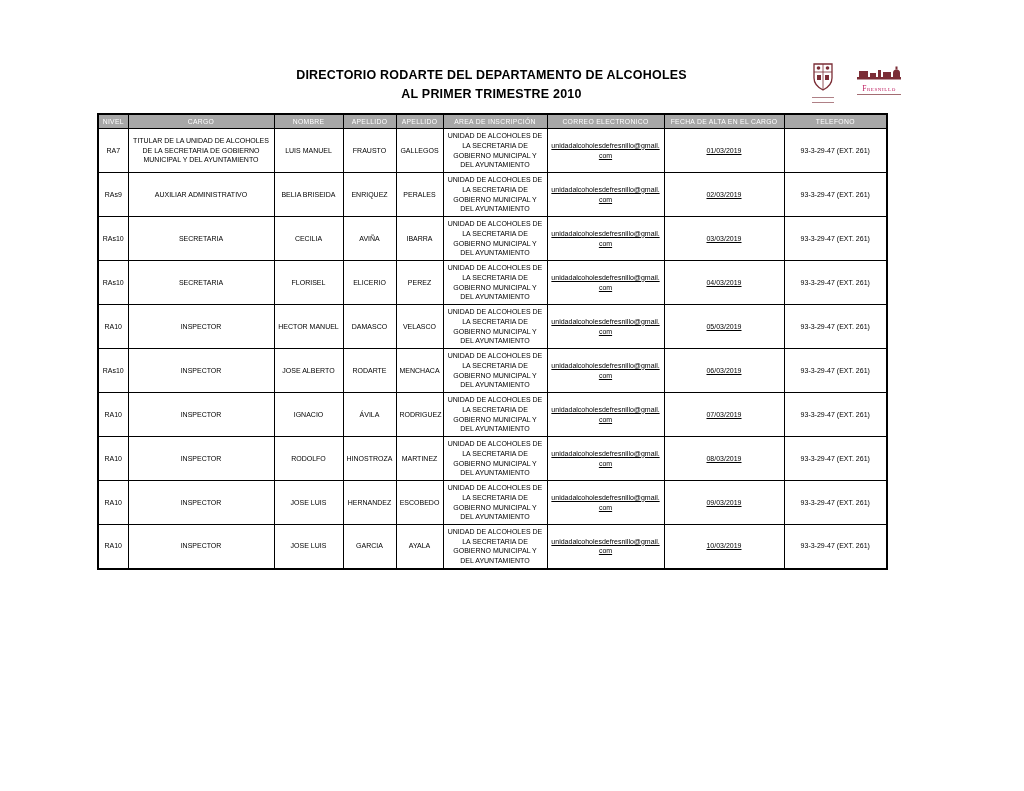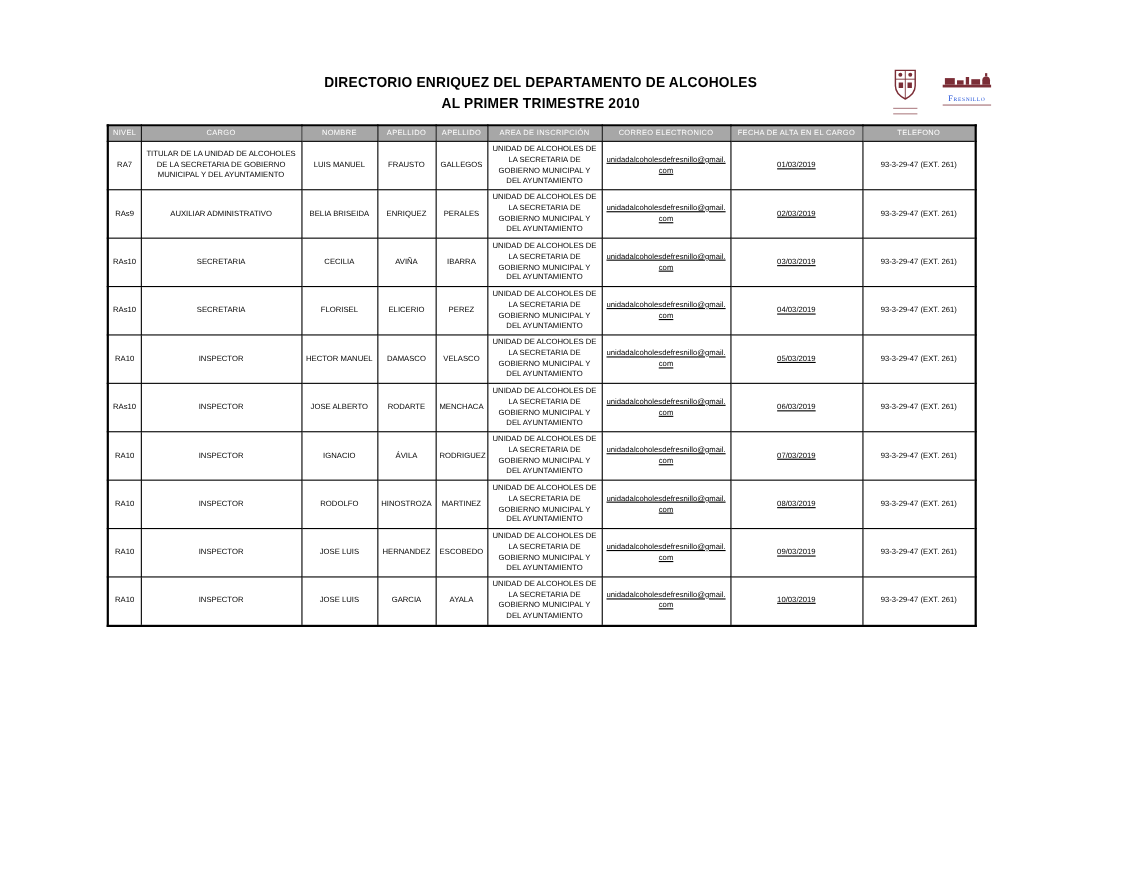--- a/index.html
+++ b/index.html
@@ -76,38 +76,38 @@
   col.c-correo{width:117px}
   col.c-fecha{width:120px}
   col.c-telefono{width:103px}
 </style>
 </head>
 <body>
 
 <div class="page">
 
   <div class="title-block">
-    <div class="title-line">DIRECTORIO ENRIQUEZ DEL DEPARTAMENTO DE ALCOHOLES</div>
+    <div class="title-line">DIRECTORIO RODARTE DEL DEPARTAMENTO DE ALCOHOLES</div>
     <div class="title-line">AL PRIMER TRIMESTRE 2010</div>
   </div>
 
   <div class="logos">
     <div class="crest" style="color:#7b2d36;">
       <svg width="26" height="30" viewBox="0 0 26 30">
         <path d="M4 2 h18 v14 c0 6 -5 10 -9 12 c-4 -2 -9 -6 -9 -12 Z" fill="none" stroke="#7b2d36" stroke-width="1.3"></path>
         <line x1="13" y1="2" x2="13" y2="28" stroke="#7b2d36" stroke-width="0.8"></line>
         <line x1="4" y1="10" x2="22" y2="10" stroke="#7b2d36" stroke-width="0.8"></line>
         <circle cx="8.5" cy="6" r="1.8" fill="#7b2d36"></circle>
         <circle cx="17.5" cy="6" r="1.8" fill="#7b2d36"></circle>
         <rect x="7" y="13" width="4" height="5" fill="#7b2d36"></rect>
         <rect x="15" y="13" width="4" height="5" fill="#7b2d36"></rect>
       </svg>
       <div class="crest-caption" style="border-color:#7b2d36;"></div>
     </div>
-    <div class="fresnillo" style="color:#1d4ed8;">
+    <div class="fresnillo" style="color:#be185d;">
       <svg width="48" height="16" viewBox="0 0 48 16">
         <rect x="2" y="12" width="44" height="2.5" fill="#7b2d36"></rect>
         <rect x="4" y="6" width="9" height="6" fill="#7b2d36"></rect>
         <rect x="15" y="8" width="6" height="4" fill="#7b2d36"></rect>
         <rect x="23" y="5" width="3" height="7" fill="#7b2d36"></rect>
         <rect x="28" y="7" width="8" height="5" fill="#7b2d36"></rect>
         <path d="M38 12 v-4 a3.5 3.5 0 0 1 7 0 v4 Z" fill="#7b2d36"></path>
         <rect x="40.5" y="1.5" width="2" height="3" fill="#7b2d36"></rect>
       </svg>
       <div class="fres-word">Fresnillo</div>

